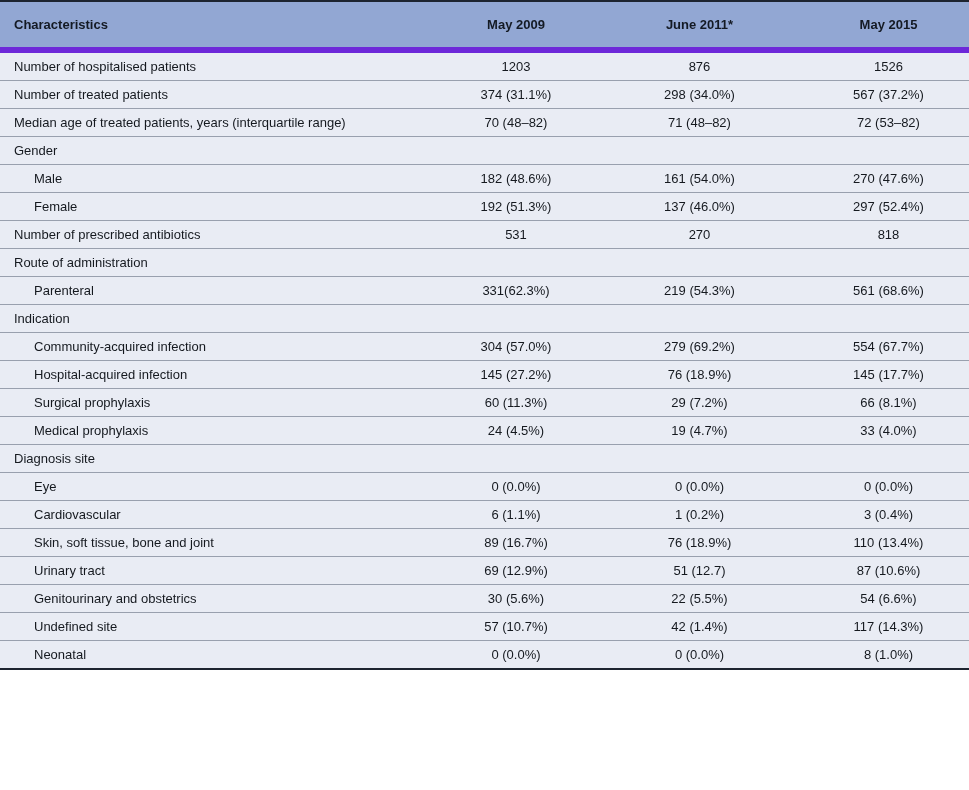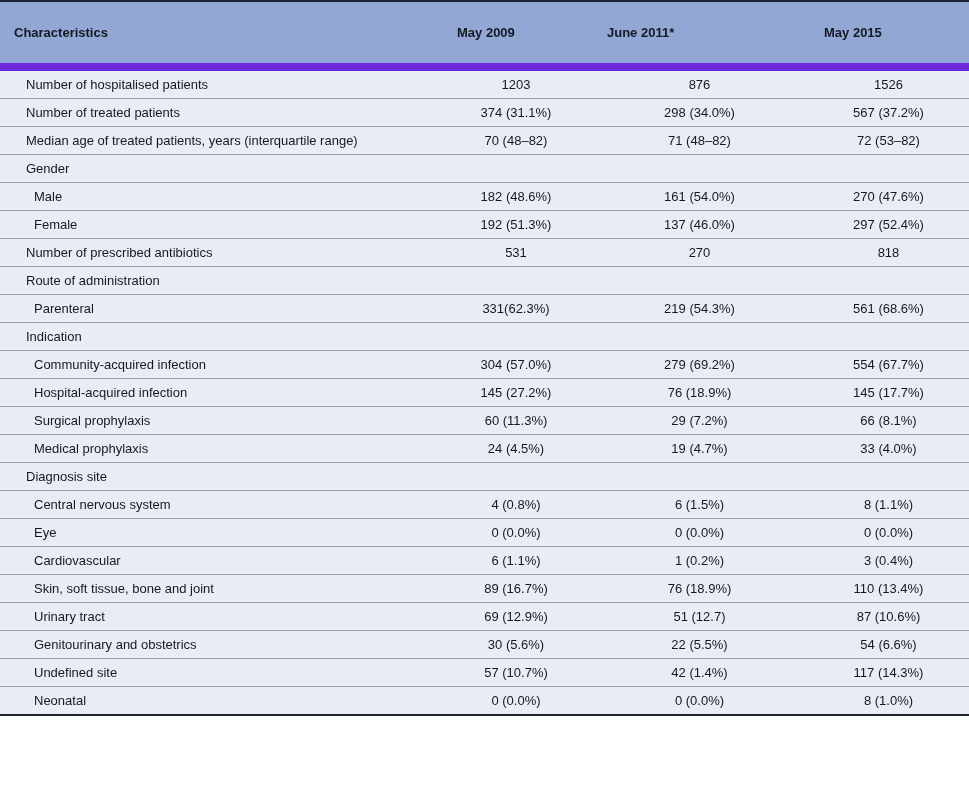--- a/index.html
+++ b/index.html
@@ -29,48 +29,48 @@
   }
   col.c1 { width: 441px; }
   col.c2 { width: 150px; }
   col.c3 { width: 217px; }
   col.c4 { width: 161px; }
 
   thead th {
     background: var(--header-bg);
     height: 29px;
     border-top: 2px solid var(--frame);
-    border-bottom: 8px solid #6d28d9;
+    border-bottom: 6px solid #6d28d9;
     font-weight: 600;
     color: #141a24;
-    padding: 16px;
+    padding: 8px;
     vertical-align: middle;
     white-space: nowrap;
   }
   thead th.label {
     text-align: left;
     padding-left: 14px;
   }
-  thead th.val { text-align: left; }
+  thead th.val { text-align: center; }
 
   tbody td {
     background: var(--row-bg);
     height: 27px;
     border-bottom: 1px solid var(--separator);
     padding: 0;
     vertical-align: middle;
     white-space: nowrap;
     overflow: hidden;
   }
   tbody tr:last-child td {
     border-bottom: 2px solid var(--frame);
   }
   tbody td.label {
     text-align: left;
-    padding-left: 26px;
+    padding-left: 14px;
   }
   tbody td.label.indent {
     padding-left: 34px;
     margin-top: 20px;
   }
   tbody td.val {
     text-align: center;
   }
 </style>
 </head>
@@ -176,26 +176,20 @@
         <td class="val">19 (4.7%)</td>
         <td class="val">33 (4.0%)</td>
       </tr>
       <tr>
         <td class="label">Diagnosis site</td>
         <td class="val"></td>
         <td class="val"></td>
         <td class="val"></td>
       </tr>
       <tr>
-        <td class="label indent">Central nervous system</td>
-        <td class="val">4 (0.8%)</td>
-        <td class="val">6 (1.5%)</td>
-        <td class="val">8 (1.1%)</td>
-      </tr>
-      <tr>
         <td class="label indent">Eye</td>
         <td class="val">0 (0.0%)</td>
         <td class="val">0 (0.0%)</td>
         <td class="val">0 (0.0%)</td>
       </tr>
       <tr>
         <td class="label indent">Cardiovascular</td>
         <td class="val">6 (1.1%)</td>
         <td class="val">1 (0.2%)</td>
         <td class="val">3 (0.4%)</td>

